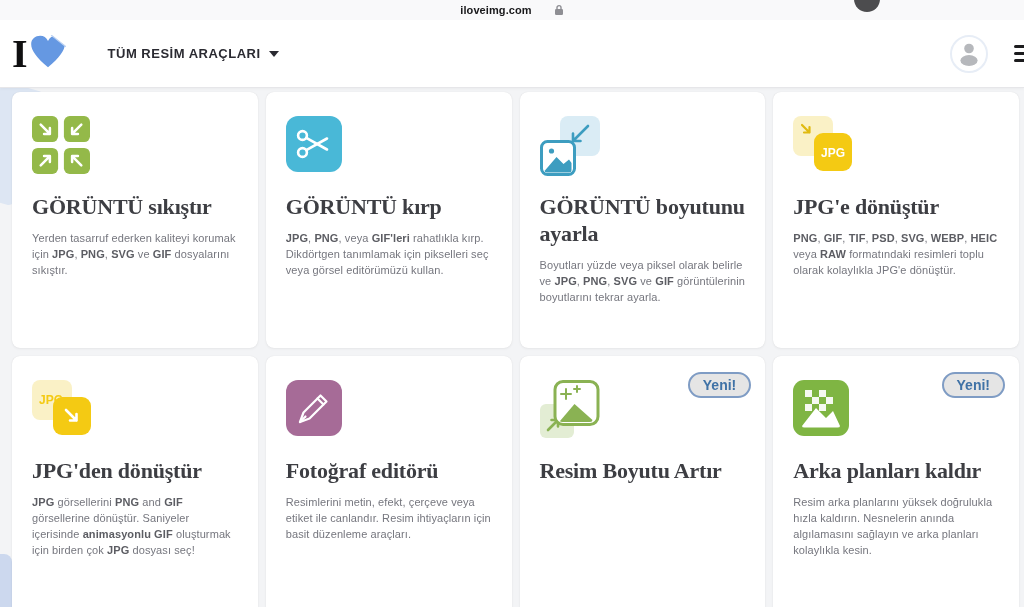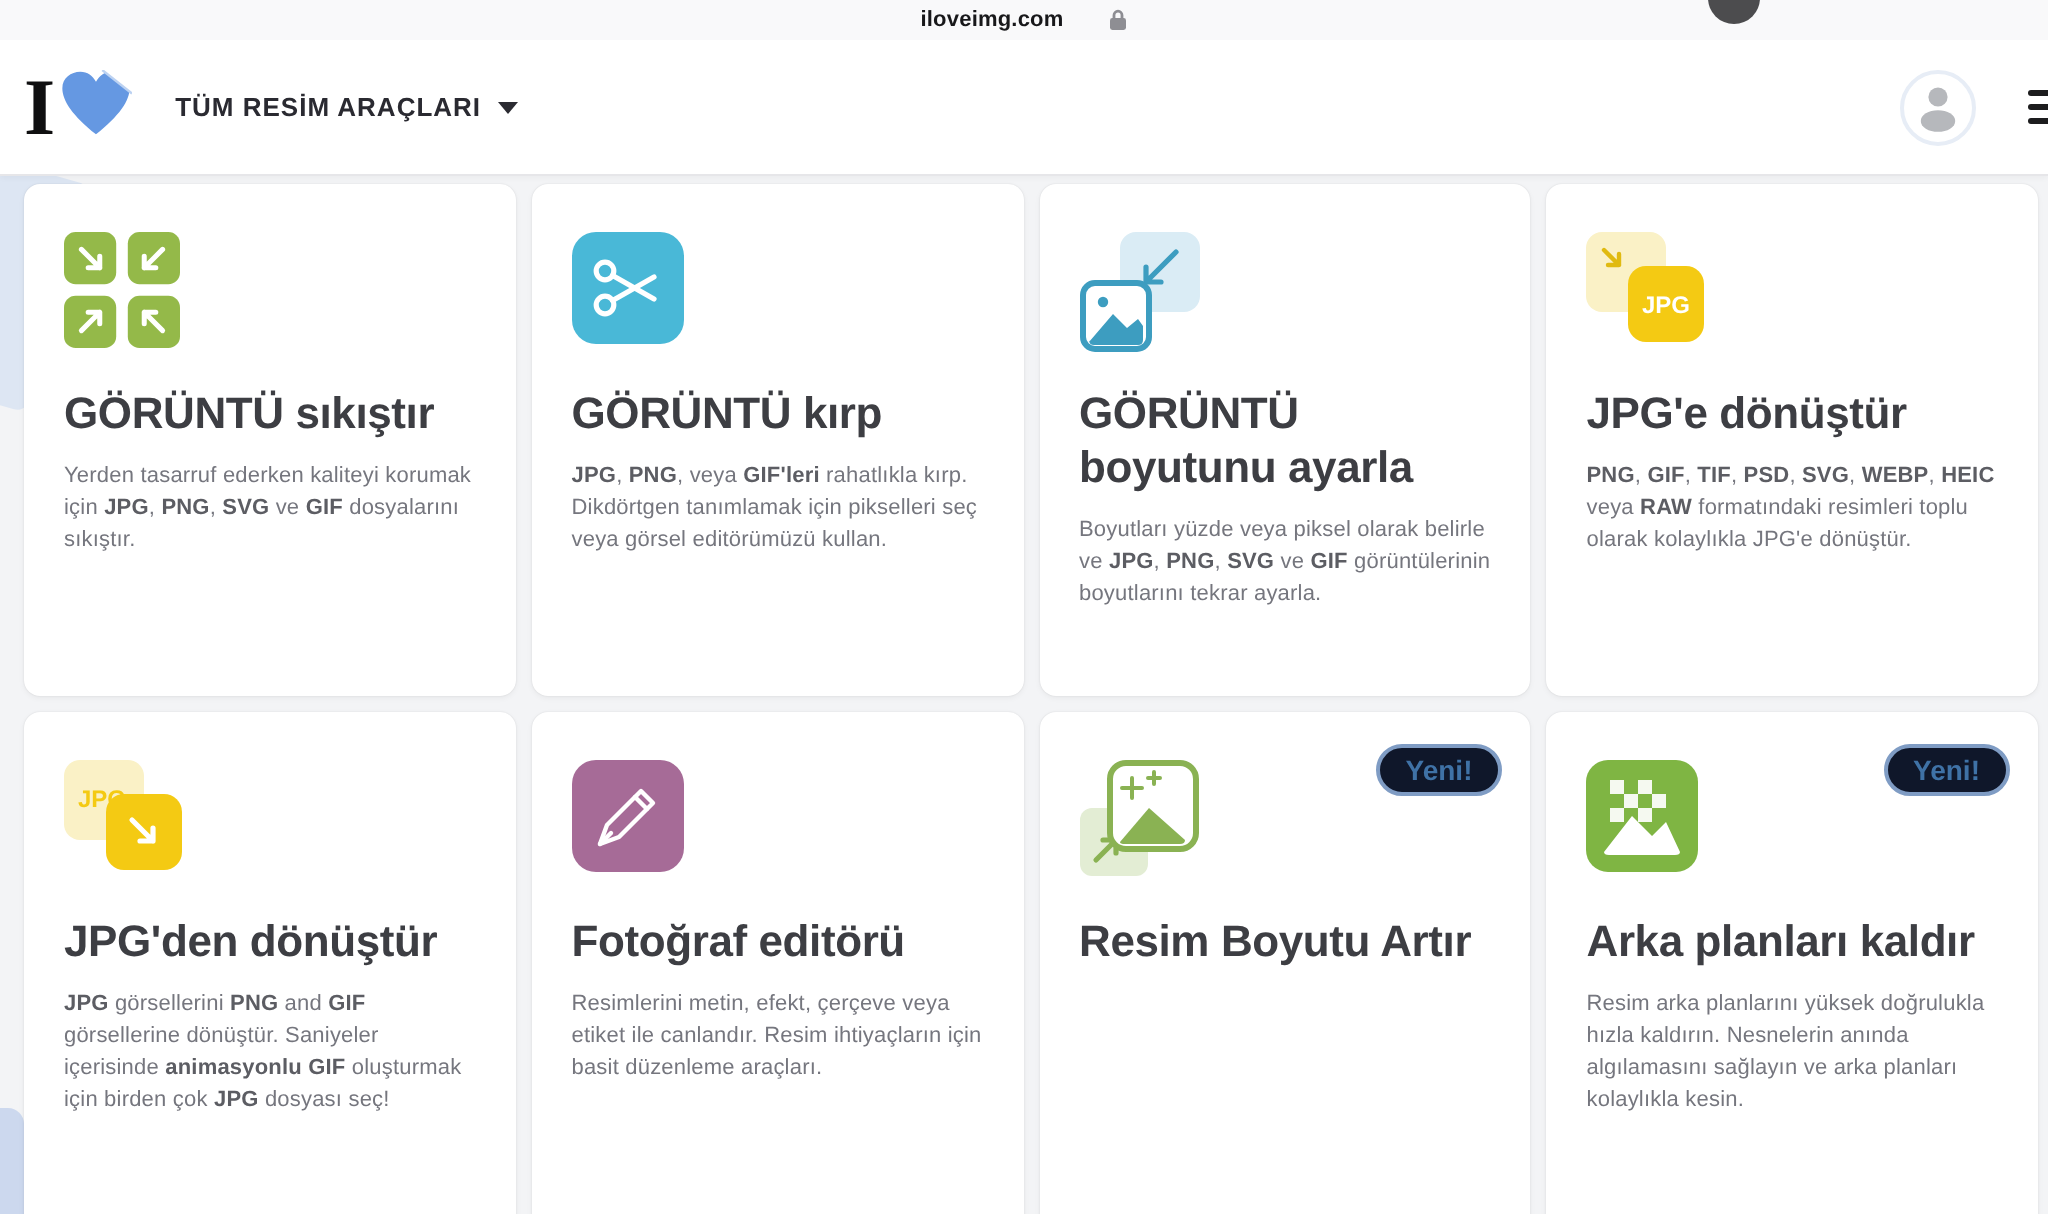--- a/index.html
+++ b/index.html
@@ -8,39 +8,39 @@
 
   
   .urlbar{position:absolute;top:0;left:0;right:0;height:20px;background:#f9f9fa;display:flex;align-items:center;justify-content:center;gap:22px;z-index:5;}
   .urltext{font-size:11px;font-weight:700;color:#18181a;letter-spacing:.1px;}
   .notch{position:absolute;top:-14px;left:854px;width:26px;height:26px;border-radius:50%;background:#4c4c4e;z-index:6;}
 
   
   header{position:absolute;top:20px;left:0;right:0;height:68px;background:#fff;border-bottom:1px solid #e6e6e9;box-shadow:0 1px 3px rgba(0,0,0,.04);z-index:4;display:flex;align-items:center;padding:0 0 0 12px;box-sizing:border-box;}
   .logo{display:flex;align-items:center;font-family:"Liberation Serif",serif;font-weight:900;font-size:40px;color:#0f0f10;letter-spacing:-1px;cursor:pointer;}
   .logo svg{margin:2px 2px 6px 3px;}
-  .menu{margin-left:20px;display:flex;align-items:center;gap:8px;font-size:13px;font-weight:700;color:#2a2a31;letter-spacing:.5px;cursor:pointer;}
+  .menu{margin-left:40px;display:flex;align-items:center;gap:8px;font-size:13px;font-weight:700;color:#2a2a31;letter-spacing:.5px;cursor:pointer;}
   .caret{width:0;height:0;border-left:5px solid transparent;border-right:5px solid transparent;border-top:6px solid #2a2a31;}
   .hdr-right{margin-left:auto;display:flex;align-items:center;gap:26px;}
   .avatar{width:38px;height:38px;border-radius:50%;border:2px solid #e7edf6;background:#fff;display:flex;align-items:center;justify-content:center;cursor:pointer;box-sizing:border-box;}
   .burger{display:flex;flex-direction:column;gap:4px;margin-right:-12px;cursor:pointer;}
   .burger span{display:block;width:22px;height:3px;background:#1c1c1e;border-radius:2px;}
 
   
   .accent-tl{position:absolute;left:-18px;top:84px;width:48px;height:118px;background:#dde6f3;transform:rotate(16deg);border-radius:6px;z-index:1;}
   .accent-bl{position:absolute;left:-8px;top:554px;width:20px;height:72px;background:#ccd8ee;border-radius:8px;z-index:1;}
 
   
   #grid{position:absolute;top:92px;left:12px;right:5px;display:grid;grid-template-columns:repeat(4,1fr);grid-template-rows:256px 300px;gap:8px;z-index:2;}
   .card{background:#fff;border-radius:8px;padding:24px 20px;position:relative;overflow:hidden;cursor:pointer;box-shadow:0 0 1px rgba(0,0,0,.10),0 1px 3px rgba(0,0,0,.05);box-sizing:border-box;}
   .card .icon{height:64px;margin-bottom:14px;}
-  .card h3{margin:0 0 9px;font-size:22px;line-height:1.22;font-weight:700;color:#3d3e43;letter-spacing:-.2px;}
+  .card h3{margin:0 0 9px;font-size:22px;line-height:1.22;font-weight:700;color:#3d3e43;letter-spacing:-.2px;font-family:Liberation Serif, serif;}
   .card p{margin:0;font-size:11px;line-height:1.47;color:#75767e;letter-spacing:.1px;}
   .card p b{color:#5c5d63;font-weight:700;}
-  .badge{position:absolute;top:16px;right:14px;border:2px solid #7f9cc4;color:#3f72a6;background:#0f172a;border-radius:16px;padding:3px 13px;font-size:14px;font-weight:700;}
+  .badge{position:absolute;top:16px;right:14px;border:2px solid #7f9cc4;color:#3f72a6;background:#e5e5e5;border-radius:16px;padding:3px 13px;font-size:14px;font-weight:700;}
 </style>
 </head>
 <body>
 
 <div id="canvas">
 
   <div class="urlbar">
     <span class="urltext">iloveimg.com</span>
     <span style="display:flex;">
       <svg width="10" height="12" viewBox="0 0 10 12">

